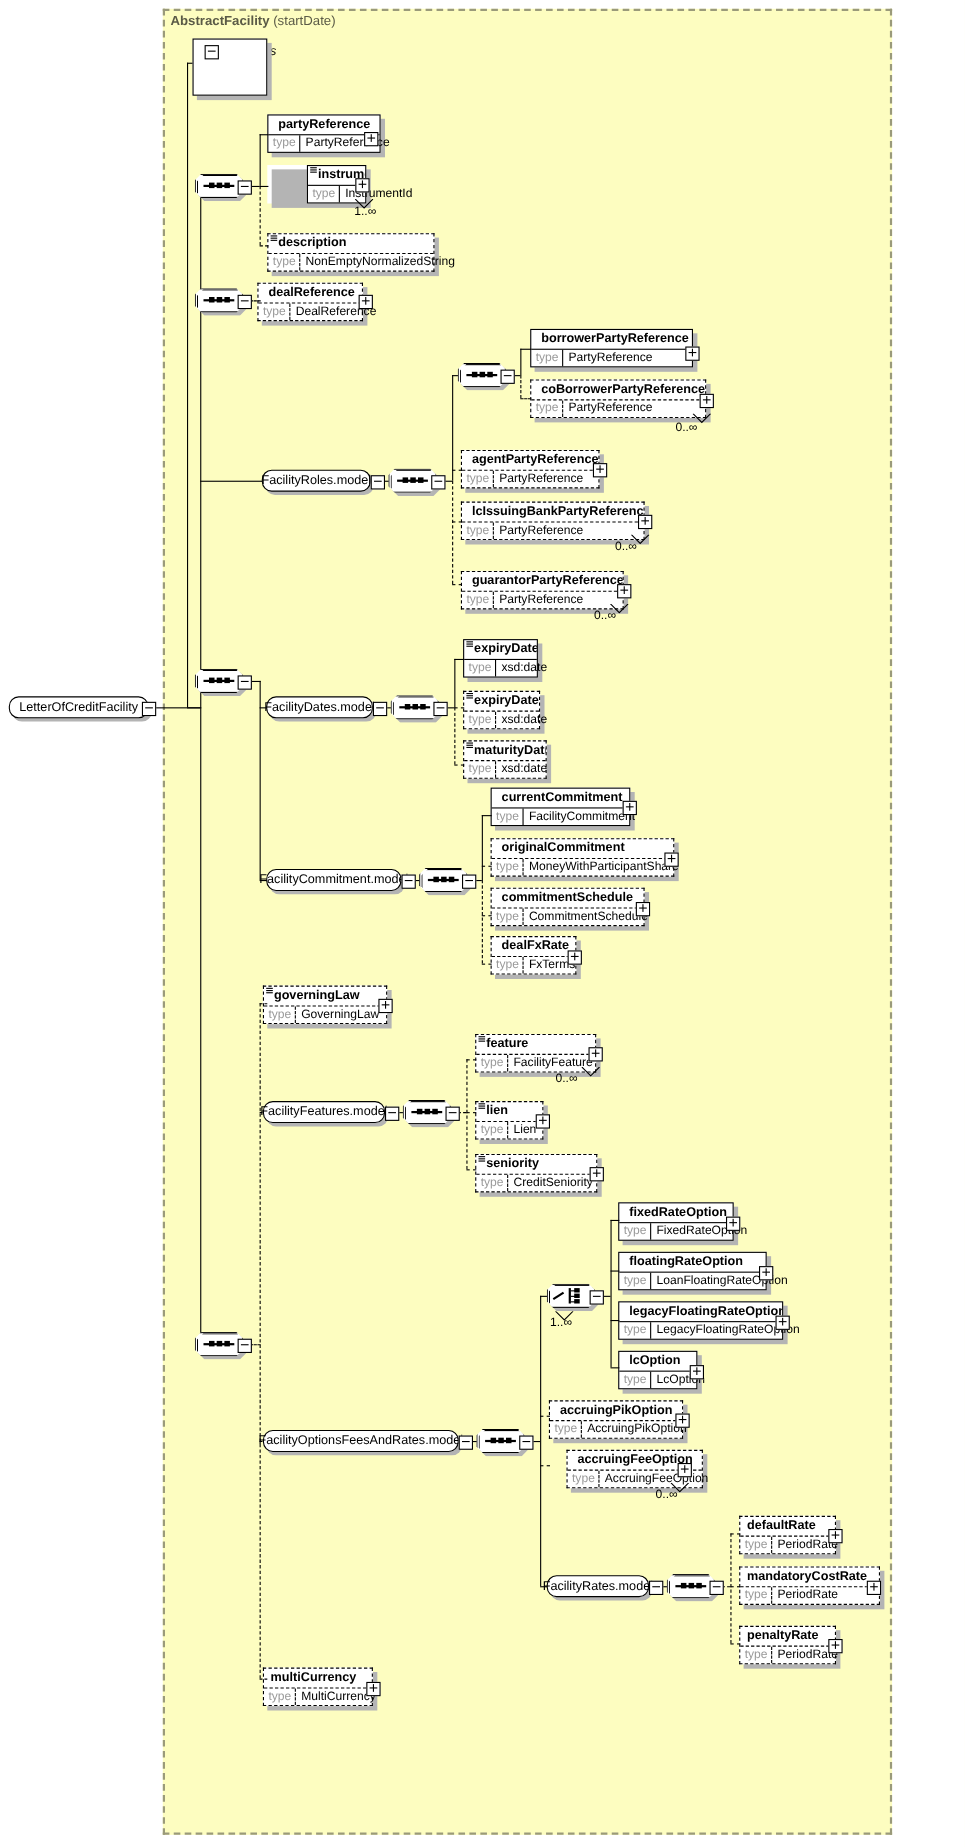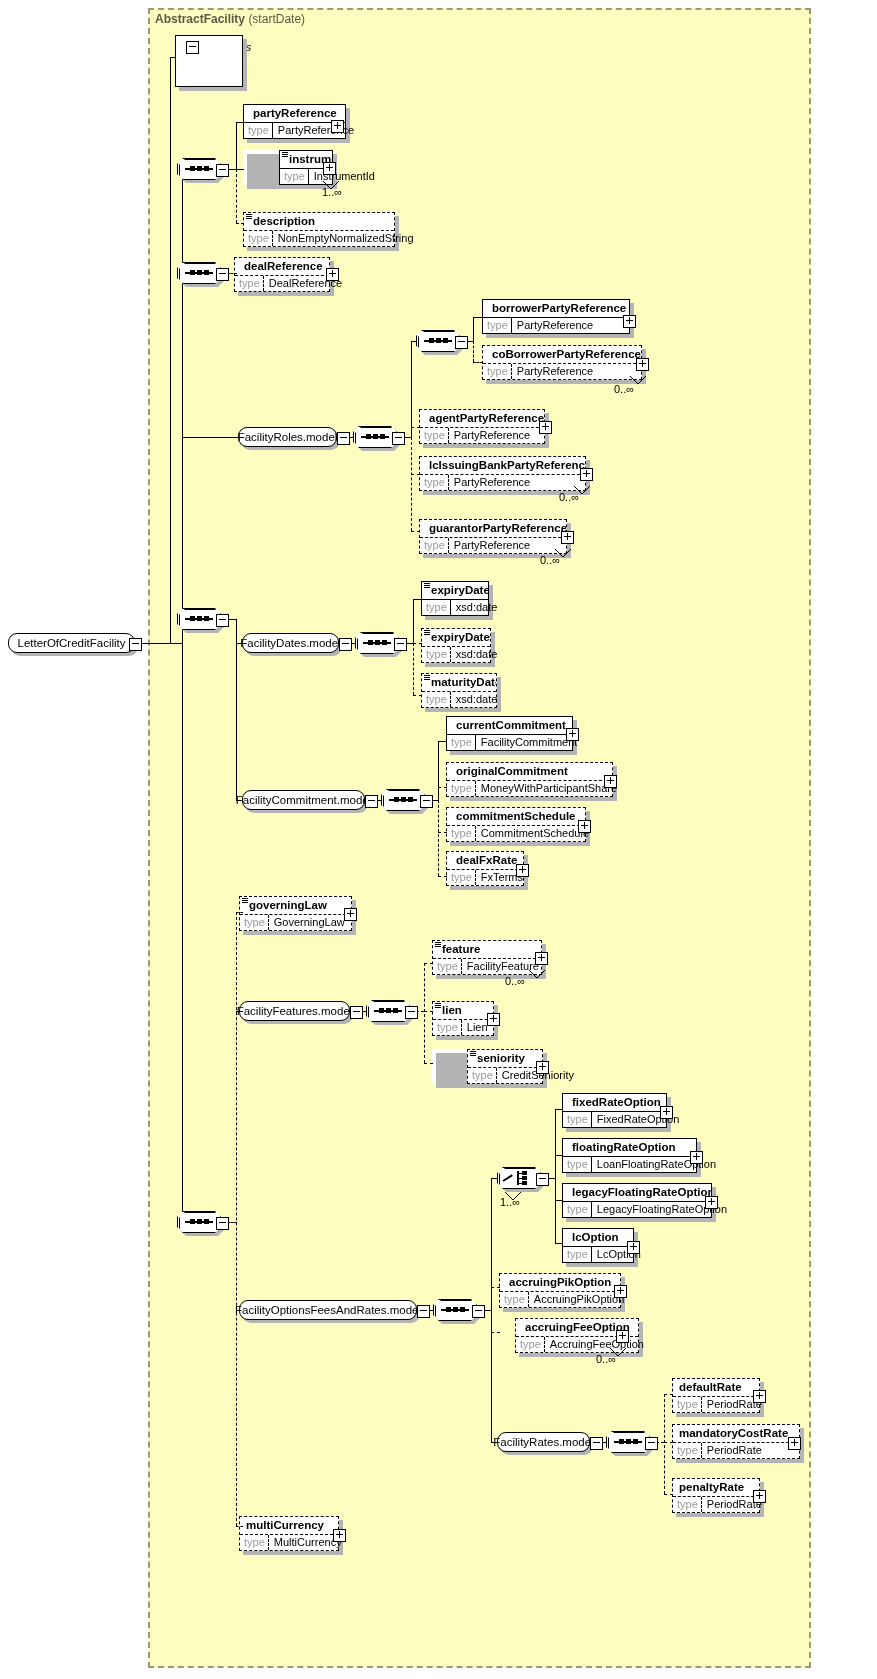--- a/index.html
+++ b/index.html
@@ -589,21 +589,21 @@
         </div>
       <div class="nm">lien</div>
       <div class="ty">
         <div class="k">type</div>
         <div class="v">Lien</div>
       </div>
     </div>
   </div>
   <div class="exp plus" style="left:487px;top:1013px;"></div>
 
-  <div class="node opt" style="left:432px;top:1049px;width:111px;padding-left:35px;">
+  <div class="node opt" style="left:432px;top:1049px;width:111px;">
     <div class="shadow"></div>
     <div class="frame">
       <div class="seqm">
           <i></i>
           <i></i>
           <i></i>
         </div>
       <div class="nm">seniority</div>
       <div class="ty">
         <div class="k">type</div>

